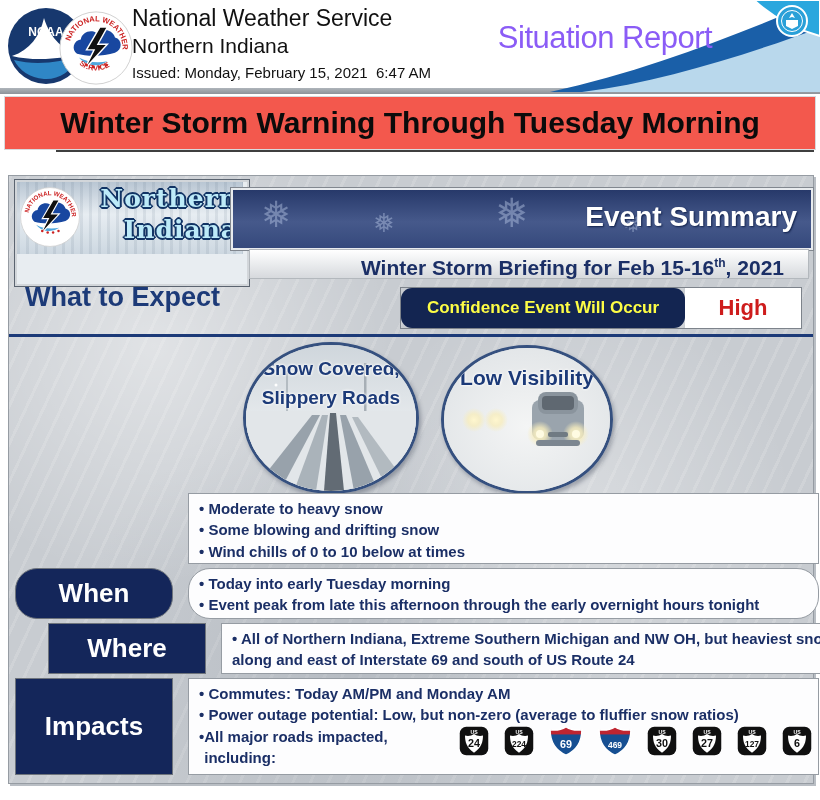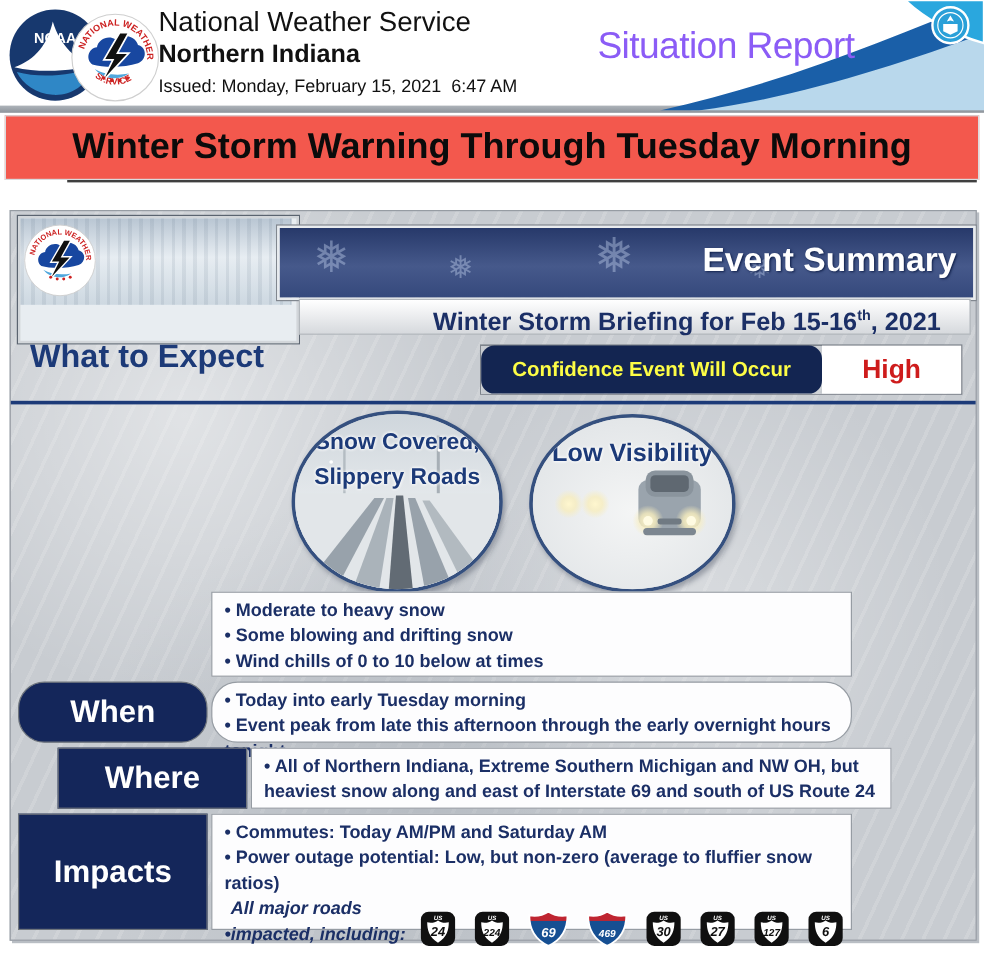--- a/index.html
+++ b/index.html
@@ -4,21 +4,21 @@
 <style>
   html,body{margin:0;padding:0;}
   body{width:820px;height:800px;position:relative;background:#ffffff;overflow:hidden;
        font-family:"Liberation Sans",sans-serif;-webkit-font-smoothing:antialiased;}
   .abs{position:absolute;}
 
   
   .header{left:0;top:0;width:820px;height:88px;background:#fff;}
   .hdr-title{left:132px;top:5px;line-height:1.18;color:#111;}
   .hdr-agency{font-size:23px;font-weight:500;}
-  .hdr-office{font-size:21px;font-weight:700;margin-top:2px;}
+  .hdr-office{font-size:21px;font-weight:400;margin-top:2px;}
   .hdr-issued{font-size:15px;font-weight:400;margin-top:5px;}
   .situation-report{left:455px;top:20px;width:300px;font-size:31px;color:#8b5cf6;
        text-align:center;z-index:3;letter-spacing:-.5px;}
   .swoosh{right:0;top:0;z-index:2;}
   .gray-bar{left:0;top:88px;width:820px;height:6px;
        background:linear-gradient(180deg,#aeb4ba,#8d939a);}
 
   
   .alert-banner{left:4px;top:96px;width:810px;height:52px;background:#f3584d;
        border:1px solid #d8dbde;display:flex;align-items:center;justify-content:center;}
@@ -87,26 +87,26 @@
   .circle svg{position:absolute;left:0;top:0;}
   .circle .caption{position:absolute;left:0;top:10px;width:100%;text-align:center;
        color:#1c3a78;font-weight:bold;font-size:19px;line-height:1.5;
        text-shadow:0 0 3px #fff,0 0 3px #fff;}
   .circle-right .caption{font-size:21px;top:14px;}
 
   
   .row-label{left:6px;width:158px;background:#14265a;border:1px solid #6e747c;
        box-sizing:border-box;color:#fff;font-weight:bold;font-size:26px;
        display:flex;align-items:center;justify-content:center;}
-  .row-content{left:167px;width:534px;background:#fdfdfe;border:1px solid #969ca3;
+  .row-content{left:179px;width:631px;background:#fdfdfe;border:1px solid #969ca3;
        box-sizing:border-box;padding:4px 6px 14px 10px;}
   .row-content ul{margin:0;padding:0;list-style:none;}
   .row-content li{color:#1b2f66;font-weight:bold;font-size:15px;line-height:1.42;}
   .row-content li::before{content:"• ";}
-  li.has-shields{display:flex;align-items:flex-end;font-style:italic;}
+  li.has-shields{display:flex;align-items:flex-start;}
   li.has-shields .btxt{margin-right:8px;}
   .shields{display:inline-flex;gap:15px;align-items:center;}
   .shield{display:block;}
 
   .r1{top:317px;height:71px;} .r2{top:392px;height:51px;border-radius:22px;}
   .r3{top:447px;height:51px;margin-left:33px;} .r4{top:502px;height:97px;}
 </style>
 </head>
 <body>
 
@@ -178,20 +178,24 @@
         <text font-size="8" fill="#cc2222" font-weight="bold" font-family="Liberation Sans, sans-serif">
           <textPath href="#nwstop2" startOffset="6%">NATIONAL WEATHER</textPath></text>
         <path d="M20 46 C14 42 16 32 24 31 C25 24 34 20 40 24 C46 18 58 21 60 29 C68 31 68 42 60 45 C48 49 30 49 20 46 Z" fill="#1847a0"></path>
         <path d="M22 50 A 22 22 0 0 0 52 54 C42 56 30 55 22 50 Z" fill="#4fa7dd"></path>
         <polygon points="44,18 30,42 38,42 28,62 52,36 42,36 52,18" fill="#101010" stroke="#ffffff" stroke-width="1.5"></polygon>
         <circle cx="30" cy="58" r="1.6" fill="#cc2222"></circle>
           <circle cx="37" cy="60" r="1.6" fill="#cc2222"></circle>
         <circle cx="44" cy="60" r="1.6" fill="#cc2222"></circle>
           <circle cx="51" cy="58" r="1.6" fill="#cc2222"></circle>
       </svg>
+      <div class="abs office-name">
+        <div>Northern</div>
+        <div>Indiana</div>
+      </div>
     </div>
   </div>
 
   <div class="abs event-banner">
     <span class="snowflake sf1">❅</span>
     <span class="snowflake sf2">❅</span>
     <span class="snowflake sf3">❅</span>
     <span class="snowflake sf4">❅</span>
     <span class="title">Event Summary</span>
   </div>
@@ -286,21 +290,21 @@
   <div class="abs row-label r3">Where</div>
   <div class="abs row-content r3">
       <ul>
         <li><span class="btxt">All of Northern Indiana, Extreme Southern Michigan and NW OH, but heaviest snow along and east of Interstate 69 and south of US Route 24</span></li>
       </ul>
     </div>
 
   <div class="abs row-label r4">Impacts</div>
   <div class="abs row-content r4">
       <ul>
-        <li><span class="btxt">Commutes: Today AM/PM and Saturday AM</span></li>
+        <li><span class="btxt">Commutes: Today AM/PM and Monday AM</span></li>
         <li><span class="btxt">Power outage potential: Low, but non-zero (average to fluffier snow ratios)</span></li>
         <li class="has-shields">
           <span class="btxt">All major roads impacted, including:</span>
           <span class="shields">
             <svg class="shield" width="30" height="30" viewBox="0 0 32 32">
               <rect x="0.8" y="0.8" width="30.4" height="30.4" rx="7" fill="#101010"></rect>
               <text x="16" y="8" font-size="5.5" fill="#fff" font-weight="bold" text-anchor="middle" font-family="Liberation Sans, sans-serif">US</text>
               <path d="M16 8.6c-2.6 2-6.4 2.5-9.6 1.6 0 6.6 1.6 13.2 9.6 18.2 8-5 9.6-11.6 9.6-18.2-3.2.9-7 .4-9.6-1.6z" fill="#fff"></path>
               <text x="16" y="22.8" font-size="11.5" fill="#101010" font-weight="bold" text-anchor="middle" font-family="Liberation Sans, sans-serif">24</text>
             </svg>

